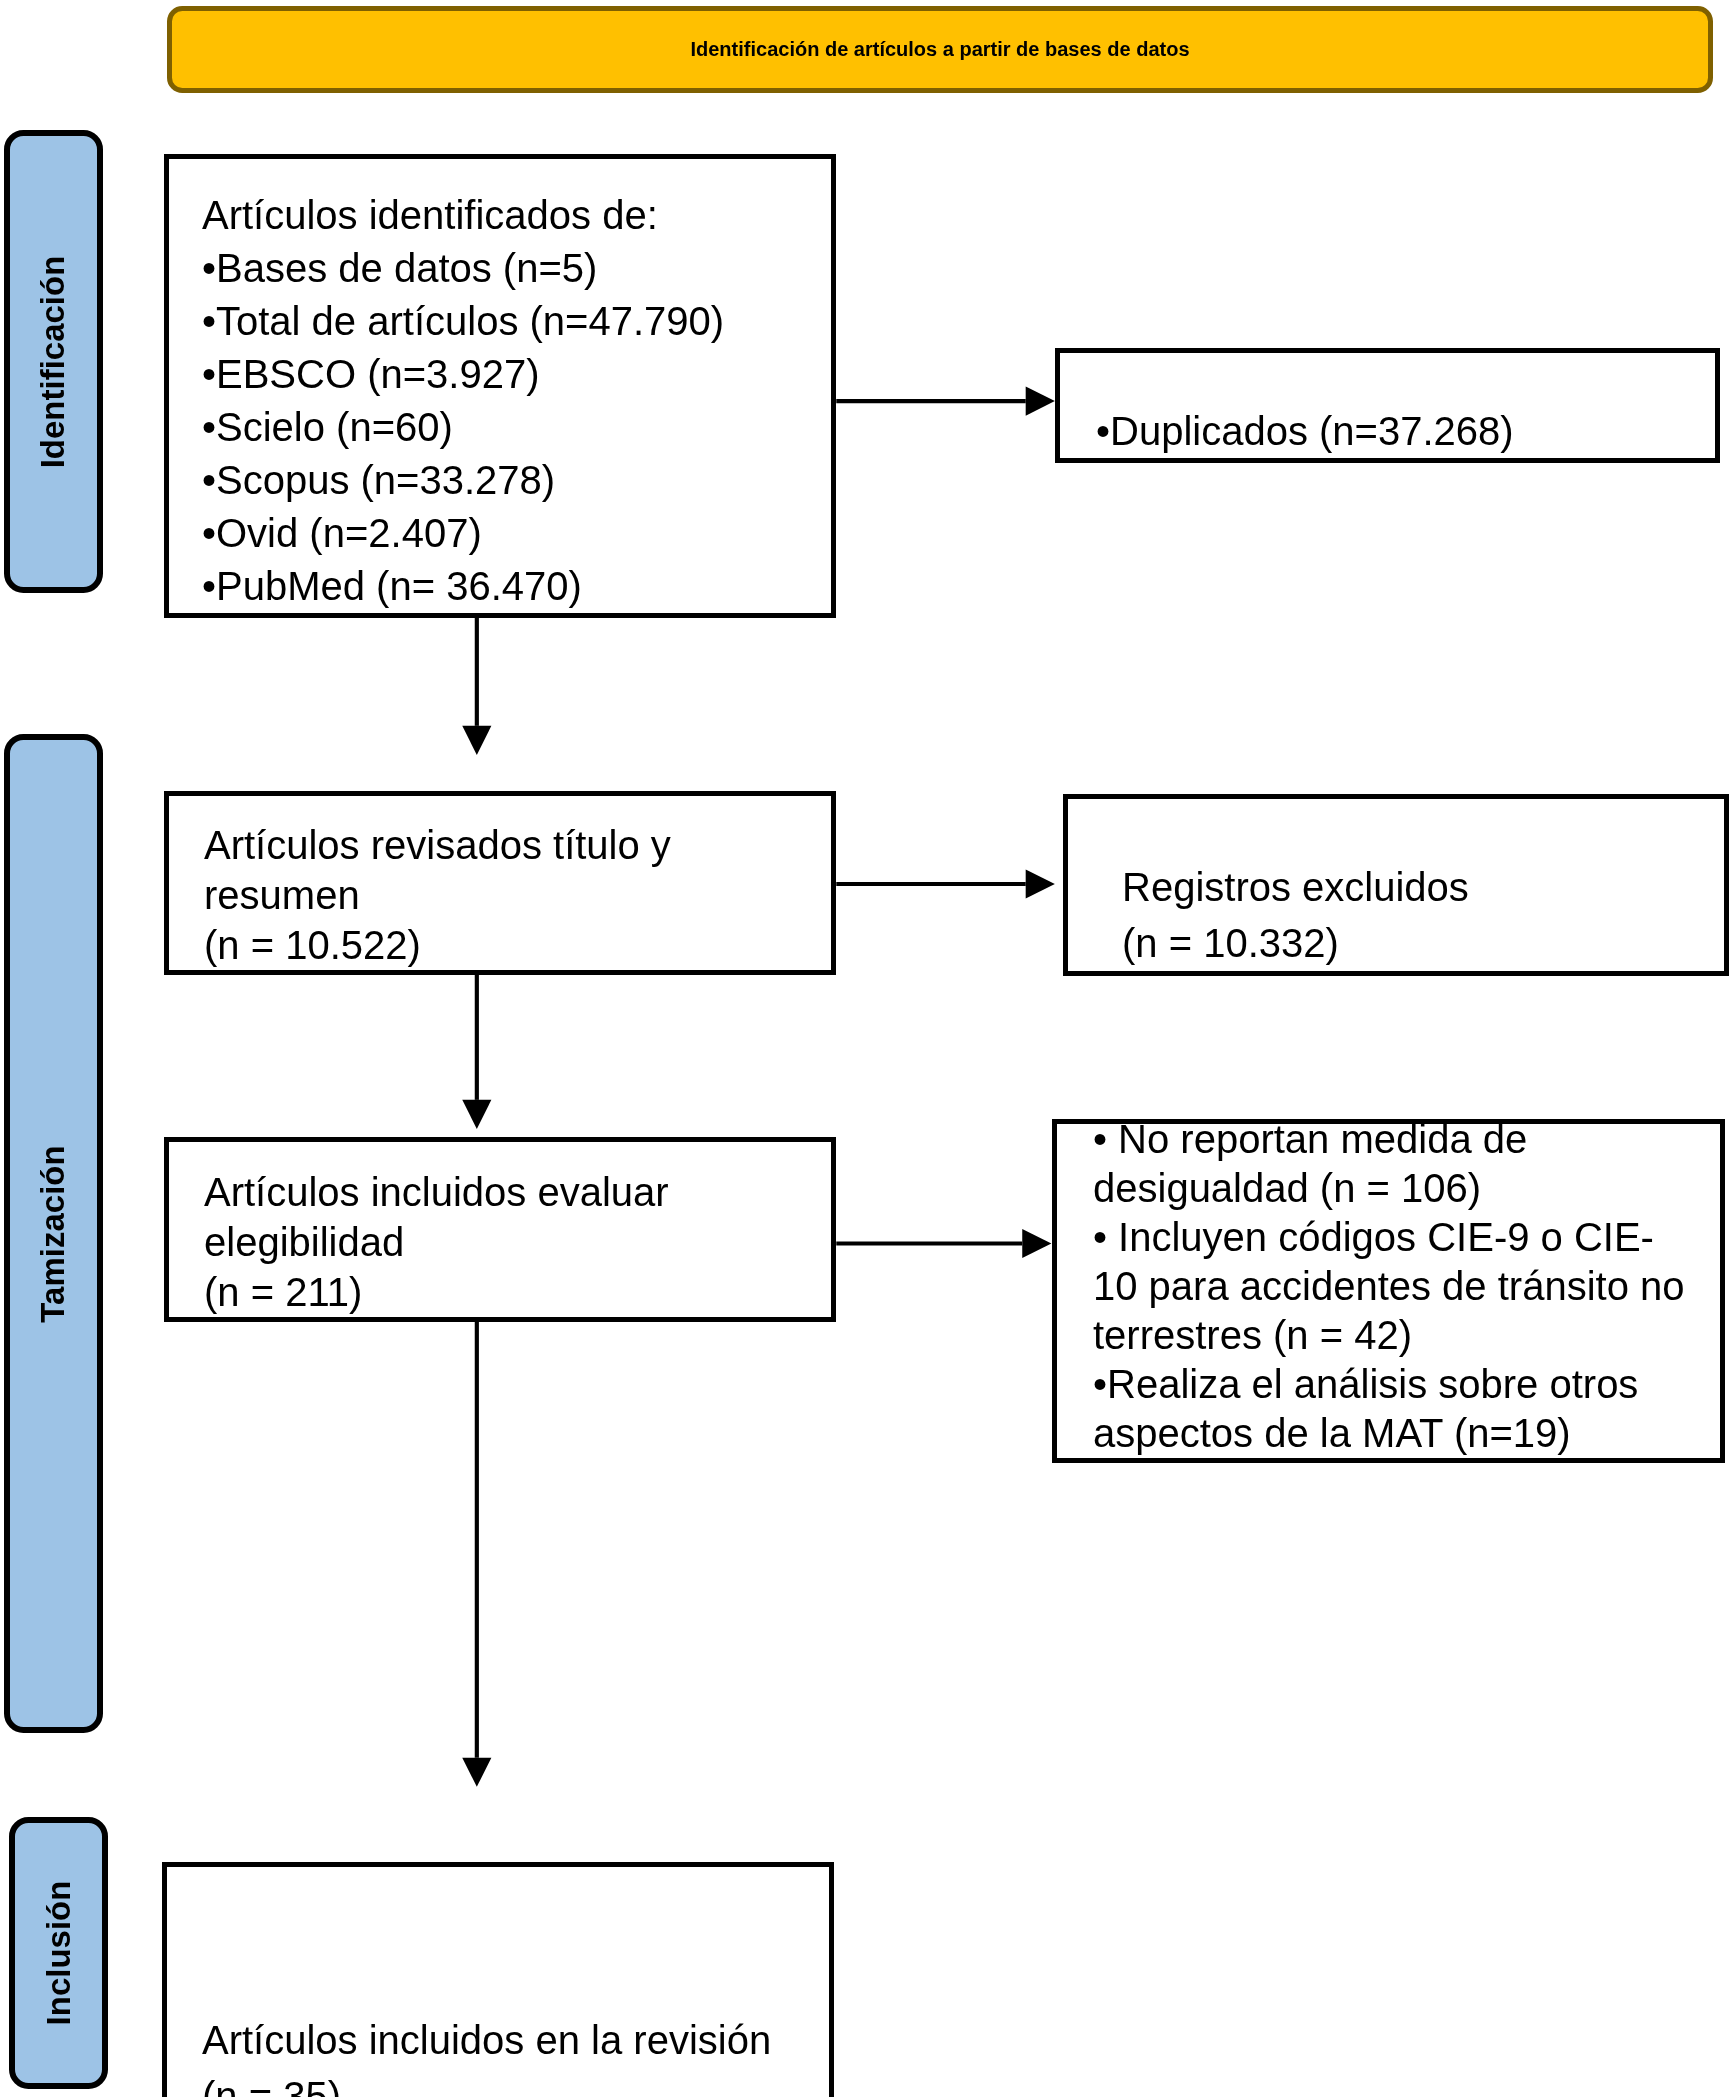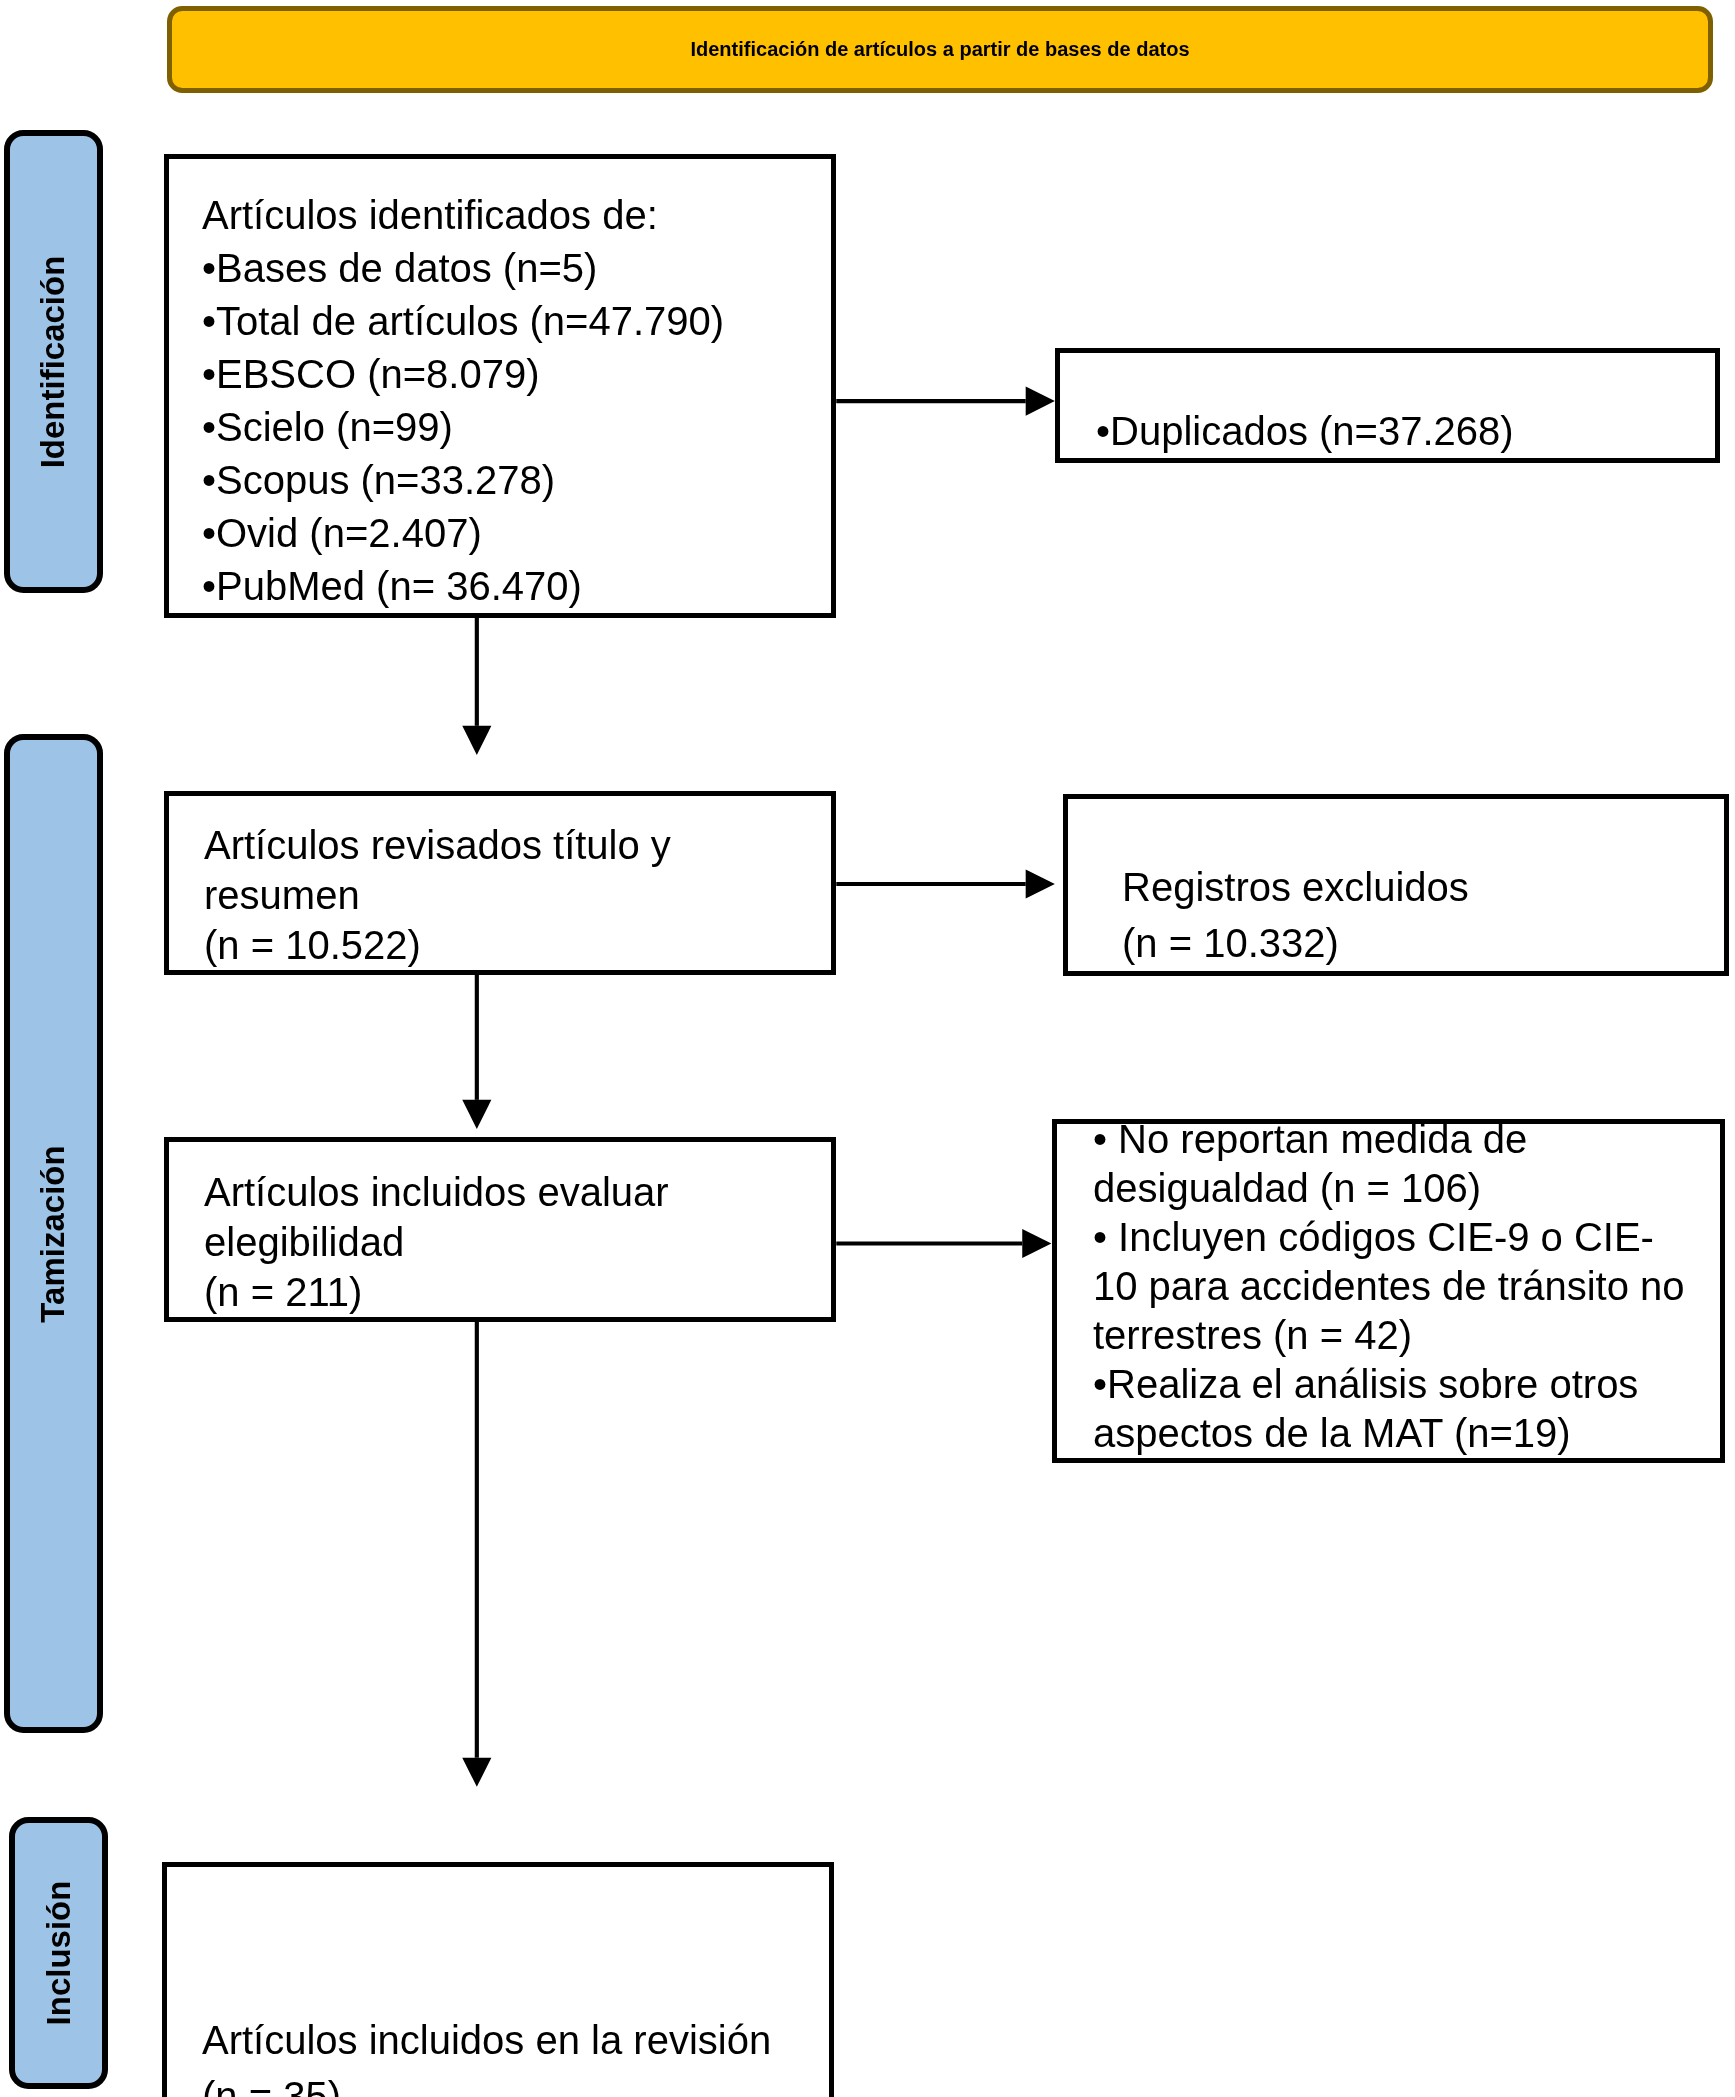--- a/index.html
+++ b/index.html
@@ -66,22 +66,22 @@
     <span>Tamización</span>
   </div>
   <div class="stage" id="stage-inclusion">
     <span>Inclusión</span>
   </div>
 
   <div class="fbox" id="box-identified">
     <div class="line">Artículos identificados de:</div>
     <div class="line">•Bases de datos (n=5)</div>
     <div class="line">•Total de artículos (n=47.790)</div>
-    <div class="line">•EBSCO (n=8.079)</div>
-    <div class="line">•Scielo (n=99)</div>
+    <div class="line">•EBSCO (n=3.927)</div>
+    <div class="line">•Scielo (n=60)</div>
     <div class="line">•Scopus (n=33.278)</div>
     <div class="line">•Ovid (n=2.407)</div>
     <div class="line">•PubMed (n= 36.470)</div>
   </div>
 
   <div class="fbox" id="box-duplicates">
     <div class="line">•Duplicados (n=37.268)</div>
   </div>
 
   <div class="fbox" id="box-screened">

